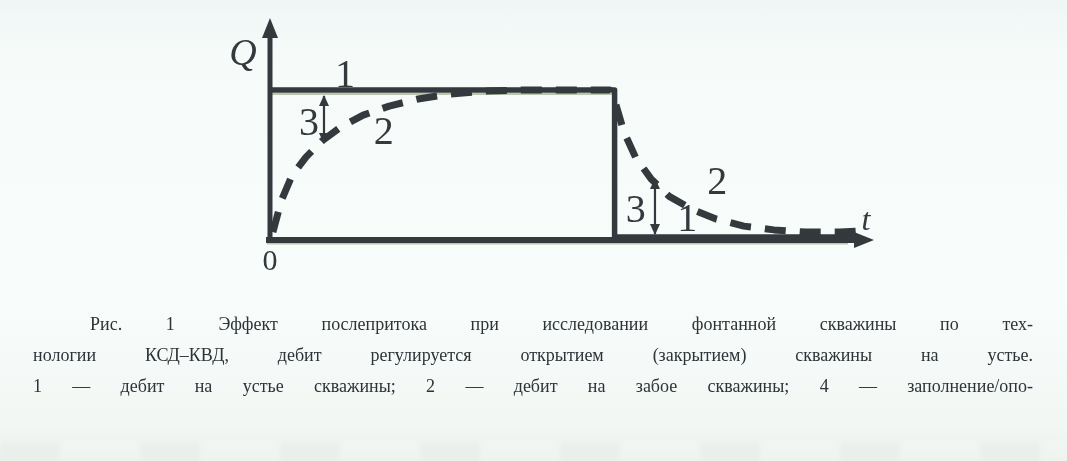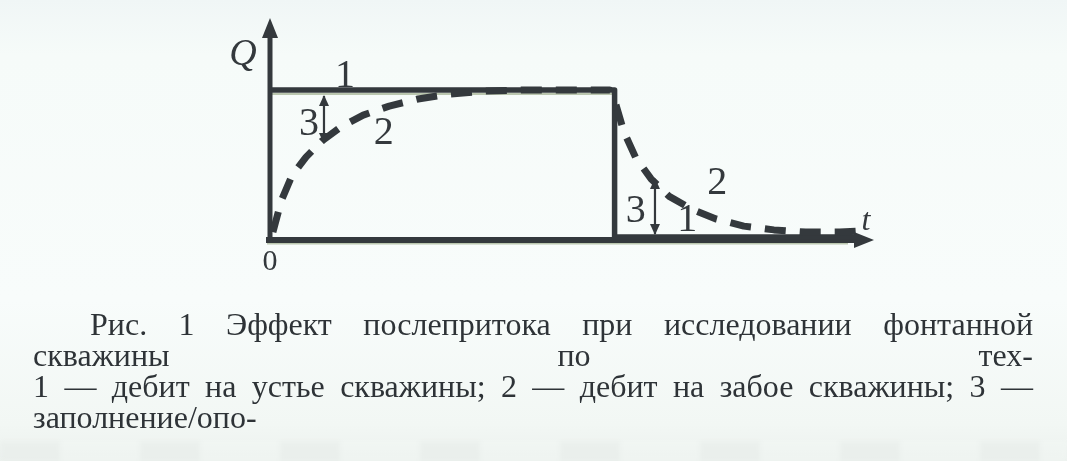--- a/index.html
+++ b/index.html
@@ -39,21 +39,21 @@
   .axis-label{
     font-family:"Liberation Serif","DejaVu Serif",serif;
     font-style:italic;fill:var(--ink);
     text-anchor:middle;dominant-baseline:central;
   }
   .q-lab{font-size:38px;}
   .t-lab{font-size:32px;}
   .o-lab{font-size:30px;font-style:normal;}
   .caption{
     position:absolute;left:33px;top:309px;width:1000px;
-    font-size:32px;line-height:31px;color:var(--text);
+    font-size:18px;line-height:31px;color:var(--text);
   }
   .cap-line{width:100%;}
   .jl{text-align:justify;text-align-last:justify;}
   .indent{text-indent:57px;}
 </style>
 </head>
 <body>
 
 <div class="page">
 
@@ -92,17 +92,18 @@
         <text x="717.22" y="180" class="num">2</text>
       </g>
 
     <text class="axis-label q-lab" x="243" y="52">Q</text>
     <text class="axis-label t-lab" x="866" y="219">t</text>
     <text class="axis-label o-lab" x="270" y="259">0</text>
   </svg>
 
   <div class="caption">
     <div class="cap-line jl indent">Рис. 1  Эффект послепритока при исследовании фонтанной скважины по тех-</div>
-    <div class="cap-line jl">1 — дебит на устье скважины; 2 — дебит на забое скважины; 3 — заполнение/опо-</div>
+    <div class="cap-line jl">нологии КСД–КВД, дебит регулируется открытием (закрытием) скважины на устье.</div>
+    <div class="cap-line jl">1 — дебит на устье скважины; 2 — дебит на забое скважины; 4 — заполнение/опо-</div>
   </div>
 
   <div class="scan-band"></div>
 </div>
 
 </body></html>

